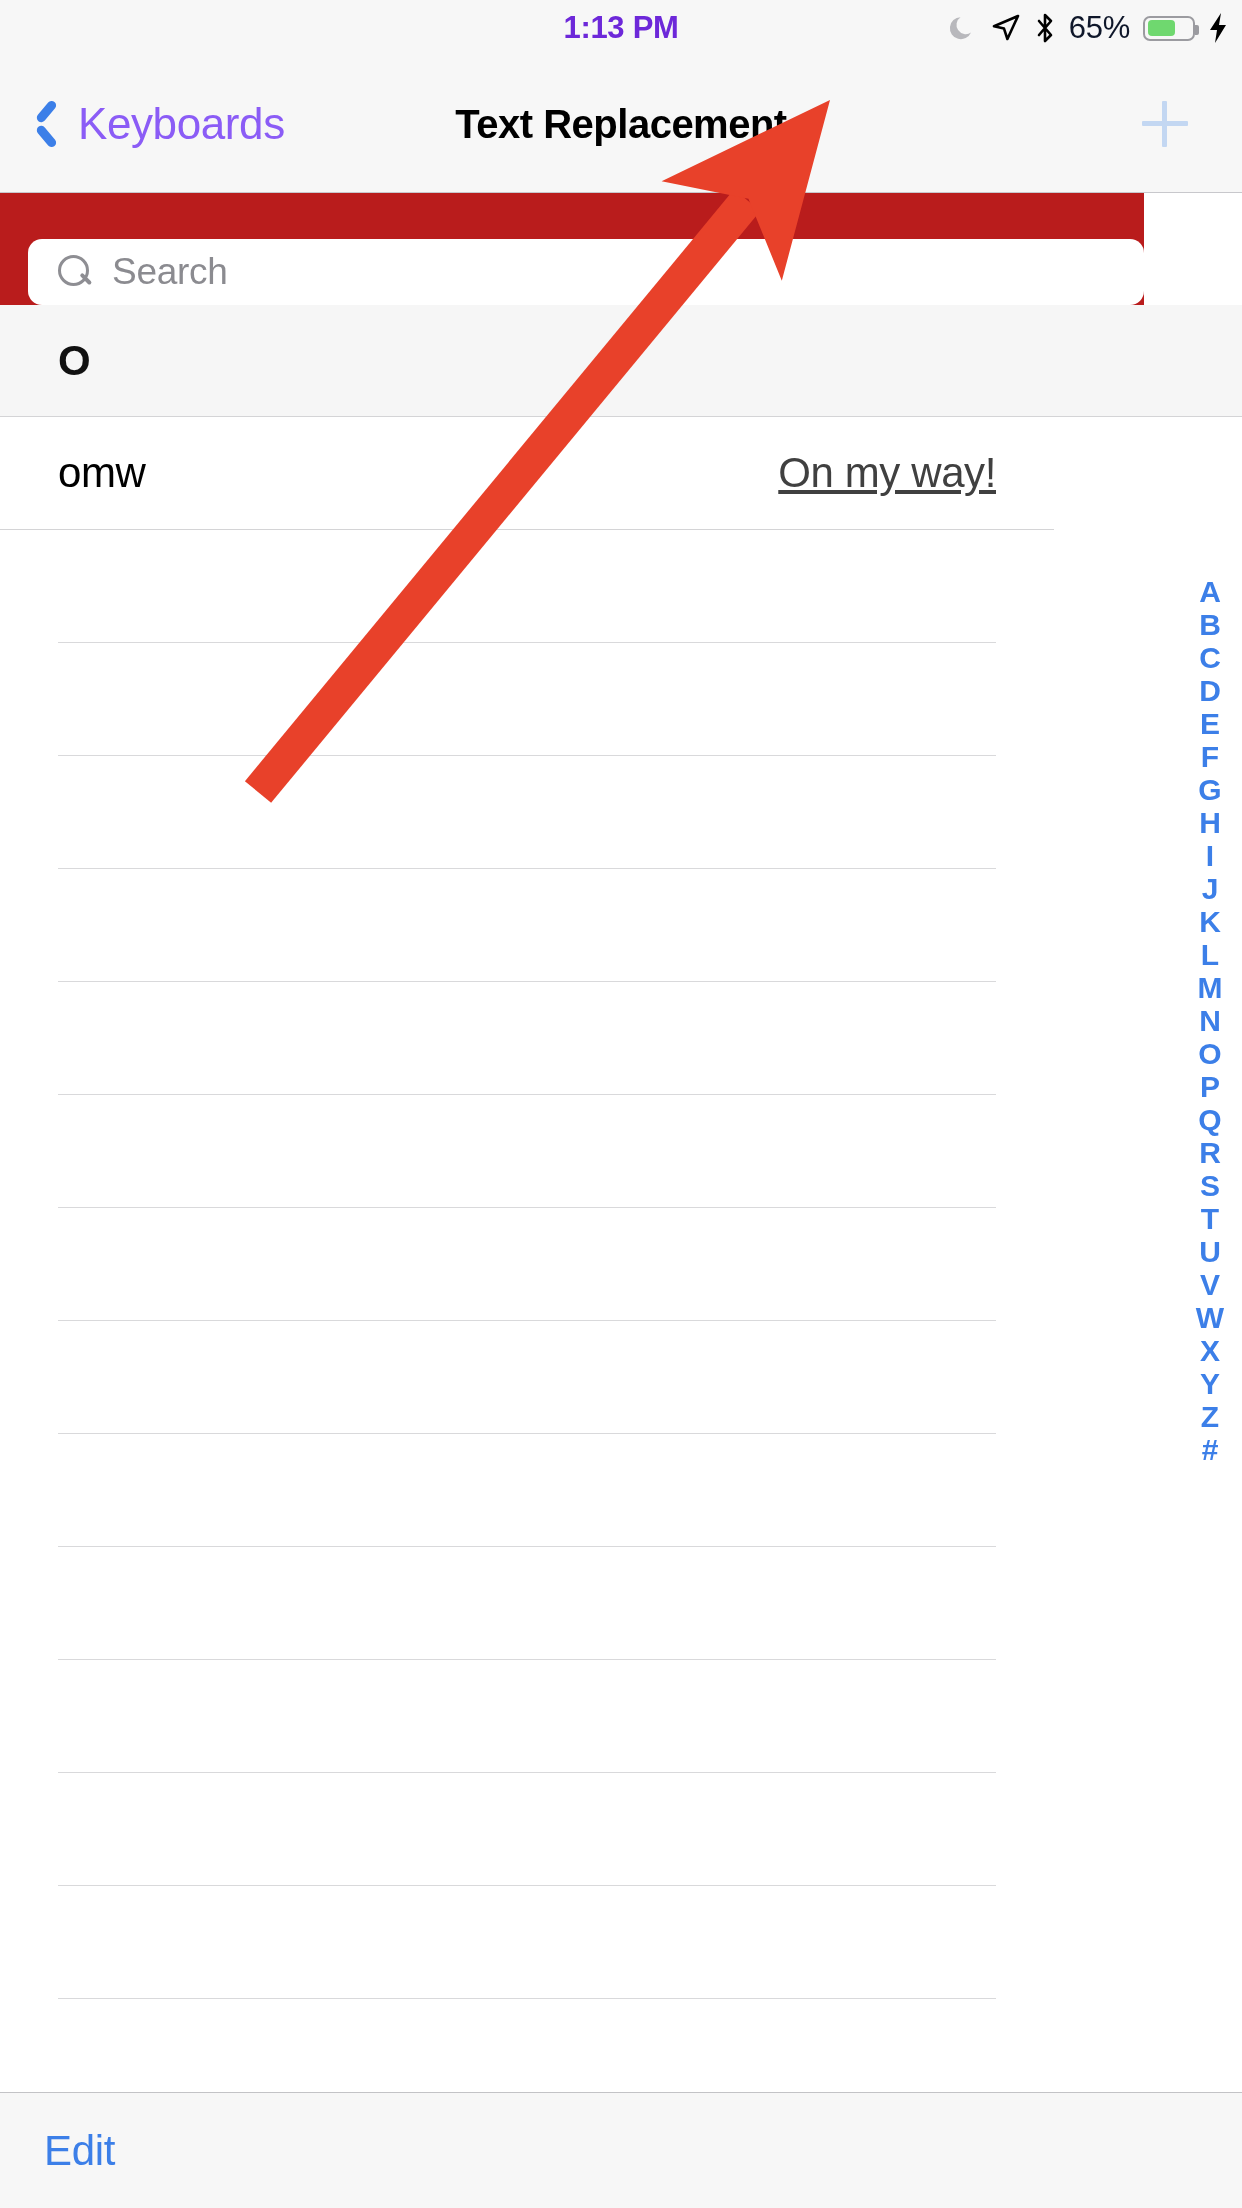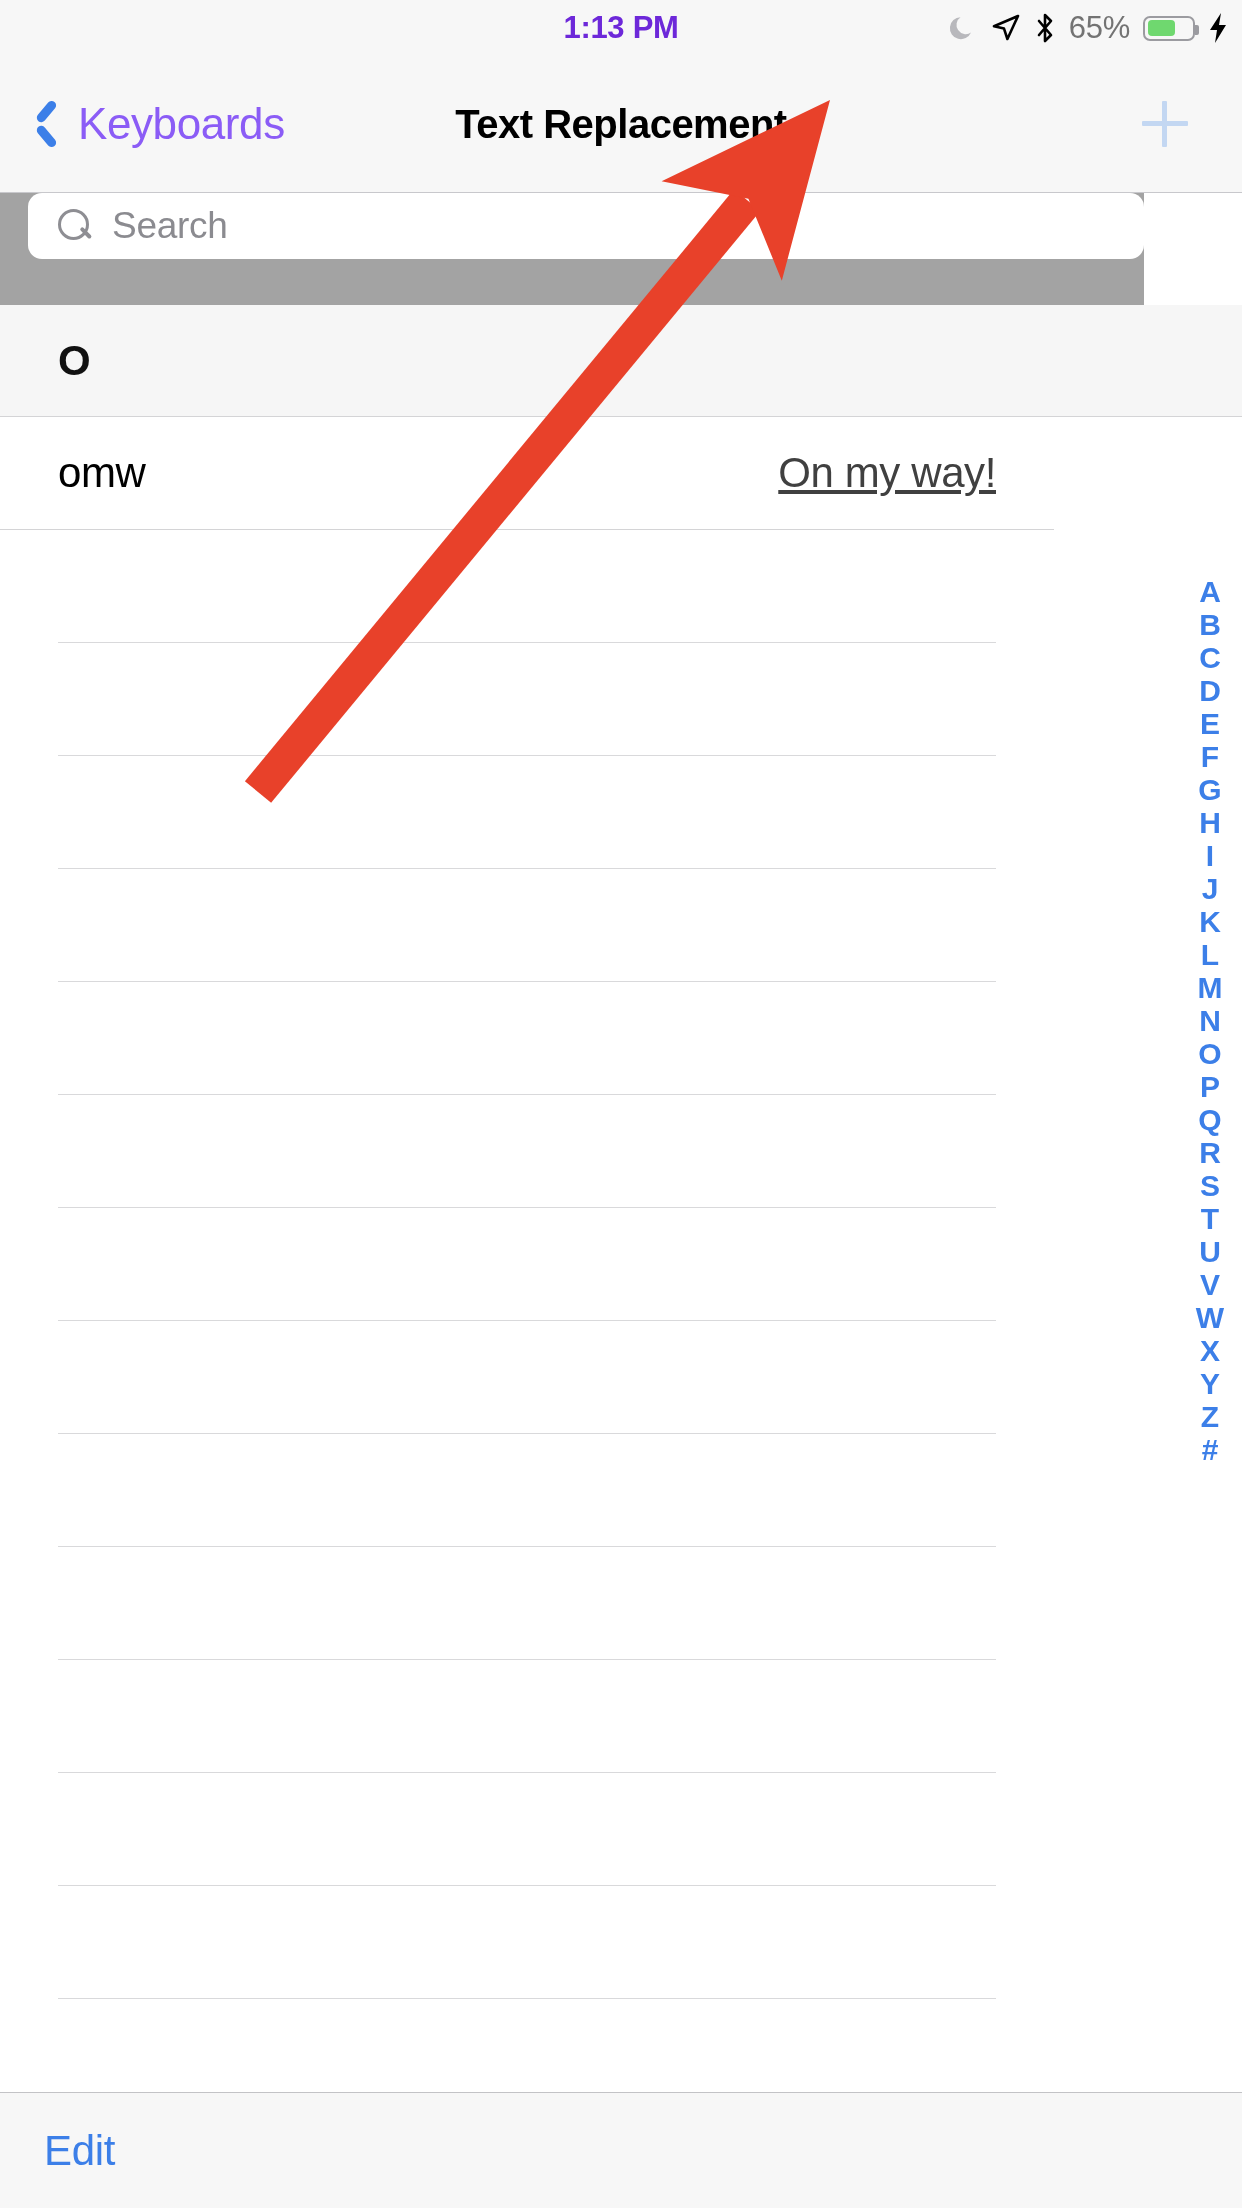--- a/index.html
+++ b/index.html
@@ -25,21 +25,21 @@
 
   .signal { display:flex; align-items:flex-end; gap:3px; height:24px; }
   .signal i { display:block; width:7px; background:#000; border-radius:1px; }
   .signal i:nth-child(1){ height:8px; }
   .signal i:nth-child(2){ height:14px; }
   .signal i:nth-child(3){ height:20px; background:#b8b8bc; }
   .signal i:nth-child(4){ height:26px; background:#b8b8bc; }
 
   .carrier { font-size:31px; color:#000; letter-spacing:-0.2px; font-weight:400; }
   .clock { font-size:31px; color:#6d28d9; font-weight:600; letter-spacing:-0.3px; }
-  .pct { font-size:31px; color:#737373; font-weight:400; letter-spacing:-0.3px; }
+  .pct { font-size:31px; color:#0f172a; font-weight:400; letter-spacing:-0.3px; }
 
   .battery { position:relative; width:52px; height:25px; border:2.5px solid #9b9ba0;
              border-radius:7px; display:flex; align-items:center; padding:2.5px; }
   .battery::after { content:""; position:absolute; right:-6px; top:7px; width:4px; height:10px;
                     background:#9b9ba0; border-radius:0 2px 2px 0; }
   .battery .fill { height:100%; background:#6fd86f; border-radius:4px; }
 
   
   .navbar {
     position:absolute; top:56px; left:0; width:1242px; height:137px;
@@ -67,22 +67,22 @@
   }
   .nav-add::before, .nav-add::after {
     content:""; position:absolute; background:#c3d7f2; border-radius:1px;
   }
   .nav-add::before { left:0; top:20px; width:46px; height:5px; }
   .nav-add::after  { top:0; left:20px; height:46px; width:5px; }
 
   
   .searchwrap {
     position:absolute; top:193px; left:0; width:1144px; height:112px;
-    background:#a3a3a3;
-    display:flex; align-items:flex-start;
+    background:#b91c1c;
+    display:flex; align-items:flex-end;
   }
   .searchfield {
     margin-left:28px; width:1156px; height:66px; background:#fff; border-radius:14px;
     display:flex; align-items:center; padding-left:30px; gap:20px;
   }
   .mag { width:34px; height:34px; position:relative; flex:none; }
   .mag::before { content:""; position:absolute; left:0; top:0; width:25px; height:25px;
                  border:3.5px solid #8e8e93; border-radius:50%; }
   .mag::after { content:""; position:absolute; left:21px; top:22px; width:14px; height:3.5px;
                 background:#8e8e93; border-radius:2px; transform:rotate(45deg); }

